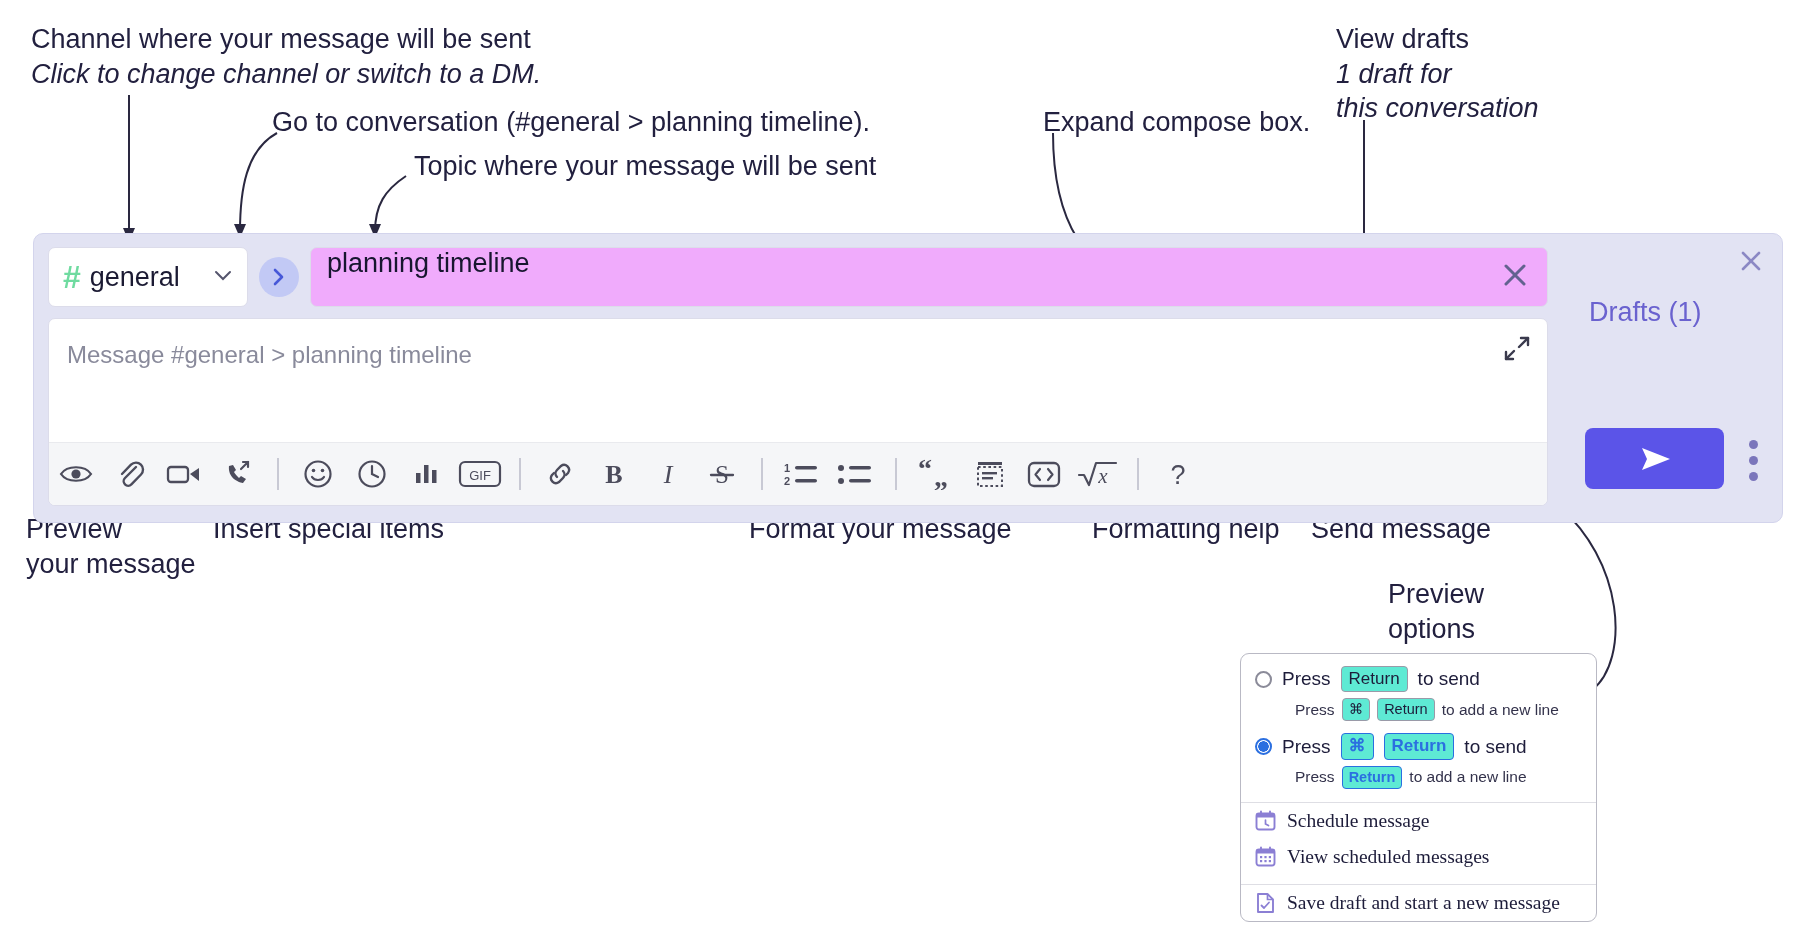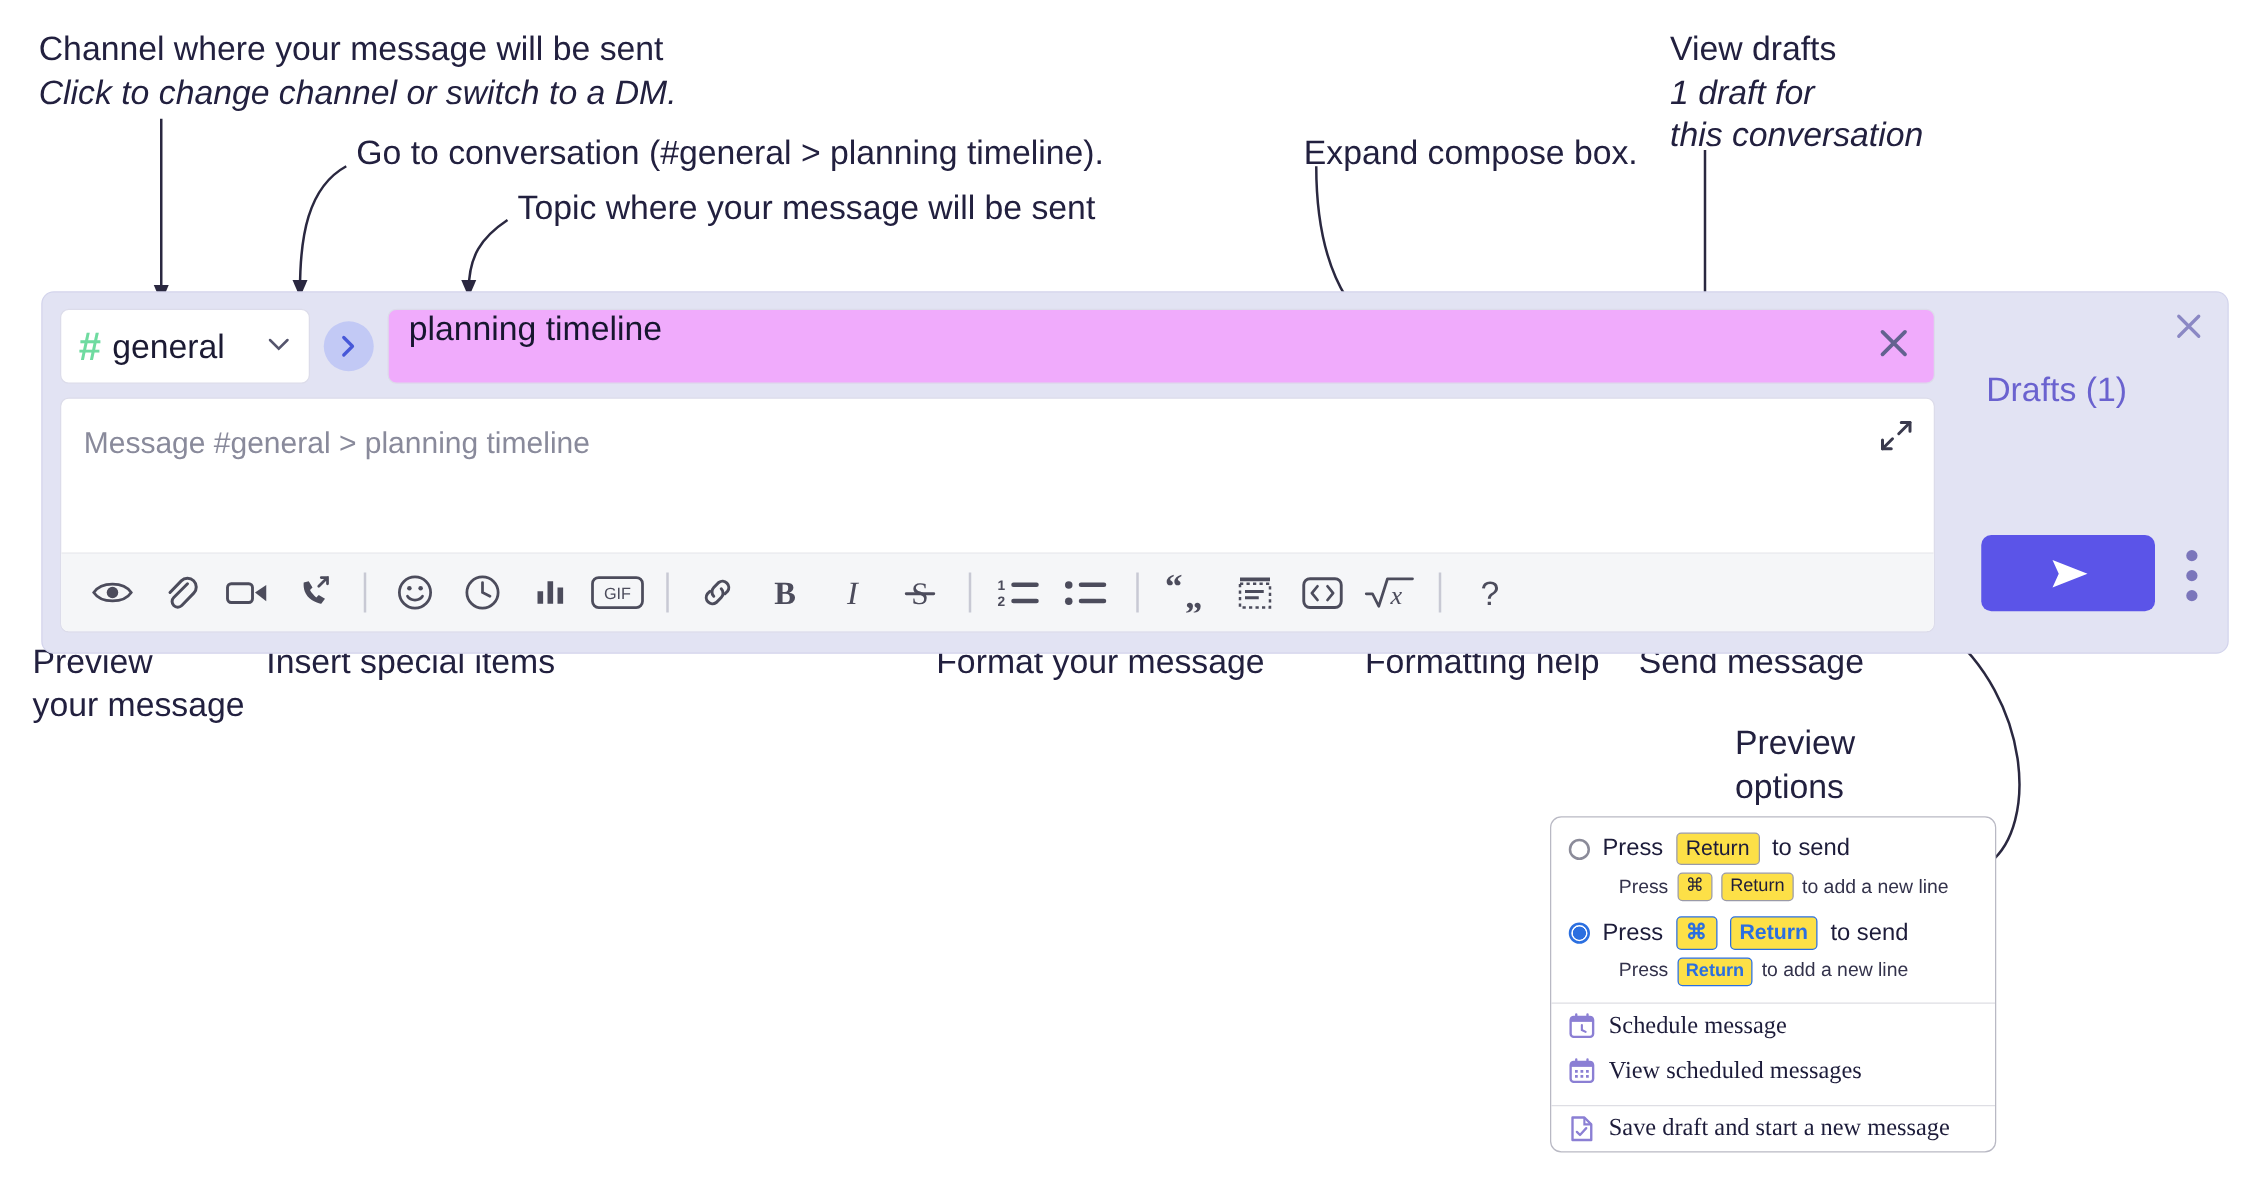--- a/index.html
+++ b/index.html
@@ -66,21 +66,21 @@
   .msg-placeholder {
     position: absolute; left: 18px; top: 22px;
     font-size: 24px; color: #898a9b;
   }
   .expand-btn { position:absolute; right: 14px; top: 14px; }
 
   .toolbar {
     position: absolute; left: 0; right: 0; bottom: 0;
     height: 63px; background: #f5f6f8;
     border-top: 1px solid #e9eaee;
-    display: flex; align-items: center; padding-left: 14px;
+    display: flex; align-items: center; 
   }
   .tb { width: 54px; height: 48px; display:flex; align-items:center; justify-content:center; flex:0 0 auto; }
   .tb-sep { width: 2px; height: 32px; background: #c8c9d4; margin: 0 12px; flex:0 0 auto; }
 
   .drafts {
     position: absolute; left: 1555px; top: 63px;
     font-size: 27px; color: #6a62cf;
   }
   .panel-close { position: absolute; right: 18px; top: 14px; }
 
@@ -103,39 +103,39 @@
     padding: 10px 0 0 0;
     font-size: 18px;
   }
   .opt { display:flex; align-items:center; gap: 10px; padding: 2px 14px; }
   .opt-main { font-size: 19px; color:#1d1c3a; }
   .opt-sub { font-size: 15.5px; color:#33324b; padding: 4px 14px 4px 54px; display:flex; align-items:center; gap:7px; }
   .radio { width:17px; height:17px; border-radius:50%; border:2px solid #8b8b99; flex:0 0 auto; }
   .radio.on { border-color:#2b6fe0; background: radial-gradient(circle, #2b6fe0 0 5px, #fff 5.5px 100%); }
   .kbd {
     display:inline-block; border:1px solid #9a9aa8; border-radius:4px;
-    padding: 1px 7px 2px; font-size: 17px; color:#1d1c3a; line-height:1.25; background:#fde047;
+    padding: 1px 7px 2px; font-size: 17px; color:#1d1c3a; line-height:1.25; background:#5eead4;
   }
   .kbd.sm { font-size: 14.5px; padding: 1px 6px 2px; }
   .kbd.blue { border-color:#2b6fe0; color:#2b6fe0; font-weight:700; }
   .kbd.blue.sm { font-weight:700; }
   .menu-div { height:1px; background:#dedee4; margin: 9px 0 0; }
   .mitem { display:flex; align-items:center; gap:11px; padding: 7px 14px; font-size: 19.5px; color:#1d1c3a;font-family:Liberation Serif, serif; }
 </style>
 </head>
 <body>
 
 <div id="root">
 
   <div class="ann ann-lg" style="left:31px; top:22px;">
     <div><b>Channel</b><span> where your message will be sent</span></div>
     <div><i>Click to change channel or switch to a DM.</i></div>
   </div>
 
-  <div class="ann ann-lg" style="left:285px; top:105px;">
+  <div class="ann ann-lg" style="left:272px; top:105px;">
     <b>Go to</b><span> conversation (#general &gt; planning timeline).</span>
   </div>
 
   <div class="ann ann-lg" style="left:414px; top:149px;">
     <b>Topic</b><span> where your message will be sent</span>
   </div>
 
   <div class="ann ann-lg" style="left:1043px; top:105px;">
     <b>Expand</b><span> compose box.</span>
   </div>

